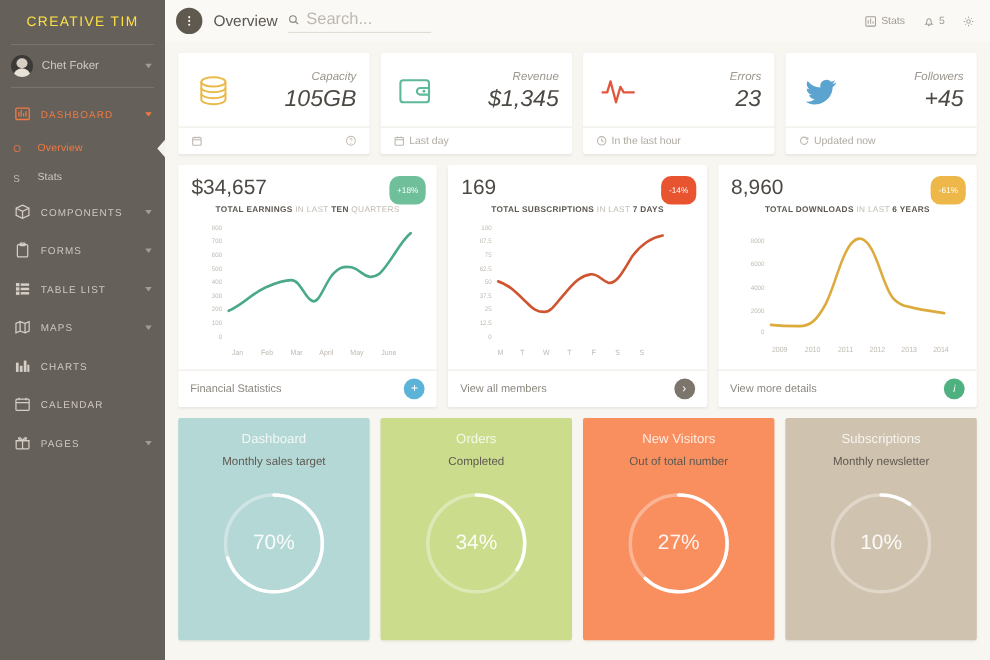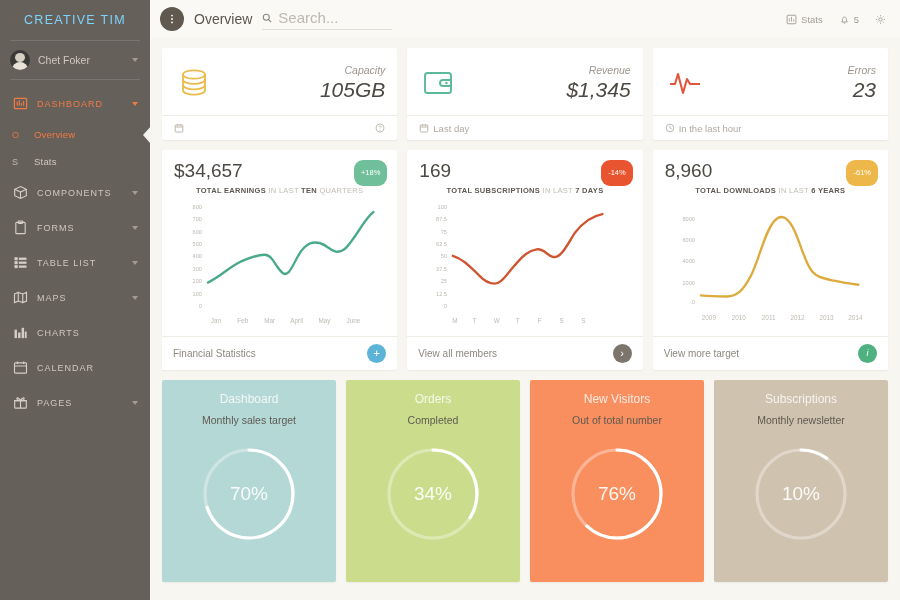--- a/index.html
+++ b/index.html
@@ -15,21 +15,21 @@
   .sidebar {
     width: 150px; height: 600px;
     background: #66605a;
     flex: 0 0 150px;
     position: relative;
     overflow: hidden;
   }
   .brand {
     height: 40px;
     display: flex; align-items: center; justify-content: center;
-    color: #7dd3fc;
+    color: #fde047;
     font-size: 12.5px; letter-spacing: 1.3px; font-weight: 400;
   }
   .sb-divider { height: 1px; background: rgba(255,255,255,.13); margin: 0 10px; }
   .user-row {
     display: flex; align-items: center; gap: 8px;
     padding: 10px 12px 10px 10px; height: 38px;
   }
   .avatar {
     width: 20px; height: 20px; border-radius: 50%;
     background: #3c3a36; flex: 0 0 20px;
@@ -436,20 +436,42 @@
             <span class="ft">
               <svg viewBox="0 0 10 10" fill="none" stroke="#bdb7af" stroke-width="1">
                 <circle cx="5" cy="5" r="3.8"></circle>
                   <path d="M5 2.8V5l1.8 1.1"></path>
               </svg>
               <span>In the last hour</span>
             </span>
           </div>
         </div>
 
+        <div class="stat-card">
+          <div class="stat-top">
+            <div class="stat-ico">
+              <svg viewBox="0 0 40 34" fill="#5ba4cf">
+                <path d="M34 9.2c-1 .5-2.1.8-3.3 1a5.7 5.7 0 0 0 2.5-3.2c-1.1.7-2.3 1.1-3.6 1.4a5.7 5.7 0 0 0-9.7 5.2A16.1 16.1 0 0 1 8.2 7.6a5.7 5.7 0 0 0 1.8 7.6c-.9 0-1.8-.3-2.6-.7a5.7 5.7 0 0 0 4.6 5.6c-.9.2-1.8.3-2.6.1a5.7 5.7 0 0 0 5.3 4 11.5 11.5 0 0 1-8.4 2.3A16.2 16.2 0 0 0 31 13.2c1.2-.9 2.2-2 3-3.2z"></path>
+              </svg>
+            </div>
+            <div class="stat-text">
+              <div class="stat-label">Followers</div>
+              <div class="stat-value">+45</div>
+            </div>
+          </div>
+          <div class="stat-foot">
+            <span class="ft">
+              <svg viewBox="0 0 10 10" fill="none" stroke="#bdb7af" stroke-width="1">
+                <path d="M8.3 5a3.3 3.3 0 1 1-1-2.4"></path>
+                  <path d="M8.4 1.6v1.9H6.5"></path>
+              </svg>
+              <span>Updated now</span>
+            </span>
+          </div>
+        </div>
 
       </div>
 
       <div class="chart-row">
 
         <div class="chart-card">
           <div class="chart-head">
             <div class="chart-big"><span>$</span><span>34,657</span></div>
             <div class="badge" style="background:#6fbf9a">+18%</div>
             <div class="chart-sub">
@@ -554,21 +576,21 @@
                 <text class="axx" x="52" y="115" text-anchor="middle">2009</text>
                 <text class="axx" x="82" y="115" text-anchor="middle">2010</text>
                 <text class="axx" x="112" y="115" text-anchor="middle">2011</text>
                 <text class="axx" x="141" y="115" text-anchor="middle">2012</text>
                 <text class="axx" x="170" y="115" text-anchor="middle">2013</text>
                 <text class="axx" x="199" y="115" text-anchor="middle">2014</text>
               </g>
             </svg>
           </div>
           <div class="chart-foot">
-            <span>View more target</span>
+            <span>View more details</span>
             <span class="fab" style="background:#4fb080;font-size:9px;font-style:italic">i</span>
           </div>
         </div>
 
       </div>
 
       <div class="prog-row">
 
         <div class="prog-card" style="background:#b4d8d6">
           <div class="prog-title">Dashboard</div>
@@ -595,21 +617,21 @@
         </div>
 
         <div class="prog-card" style="background:#f98e5e">
           <div class="prog-title">New Visitors</div>
           <div class="prog-desc">Out of total number</div>
           <div class="gauge">
             <svg viewBox="0 0 104 104">
               <circle cx="52" cy="52" r="44" fill="none" stroke="rgba(255,255,255,0.35)" stroke-width="3.2"></circle>
               <circle cx="52" cy="52" r="44" fill="none" stroke="#ffffff" stroke-width="3.2" stroke-linecap="round" stroke-dasharray="171.4 298.6"></circle>
             </svg>
-            <div class="gauge-val">76%</div>
+            <div class="gauge-val">27%</div>
           </div>
         </div>
 
         <div class="prog-card" style="background:#cfc2ae">
           <div class="prog-title">Subscriptions</div>
           <div class="prog-desc">Monthly newsletter</div>
           <div class="gauge">
             <svg viewBox="0 0 104 104">
               <circle cx="52" cy="52" r="44" fill="none" stroke="rgba(255,255,255,0.35)" stroke-width="3.2"></circle>
               <circle cx="52" cy="52" r="44" fill="none" stroke="#ffffff" stroke-width="3.2" stroke-linecap="round" stroke-dasharray="27.6 348.4"></circle>

